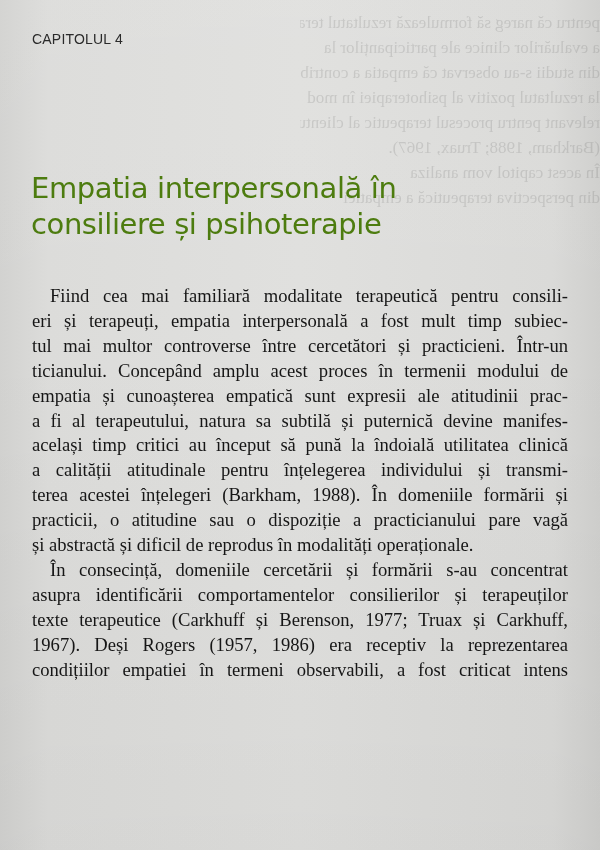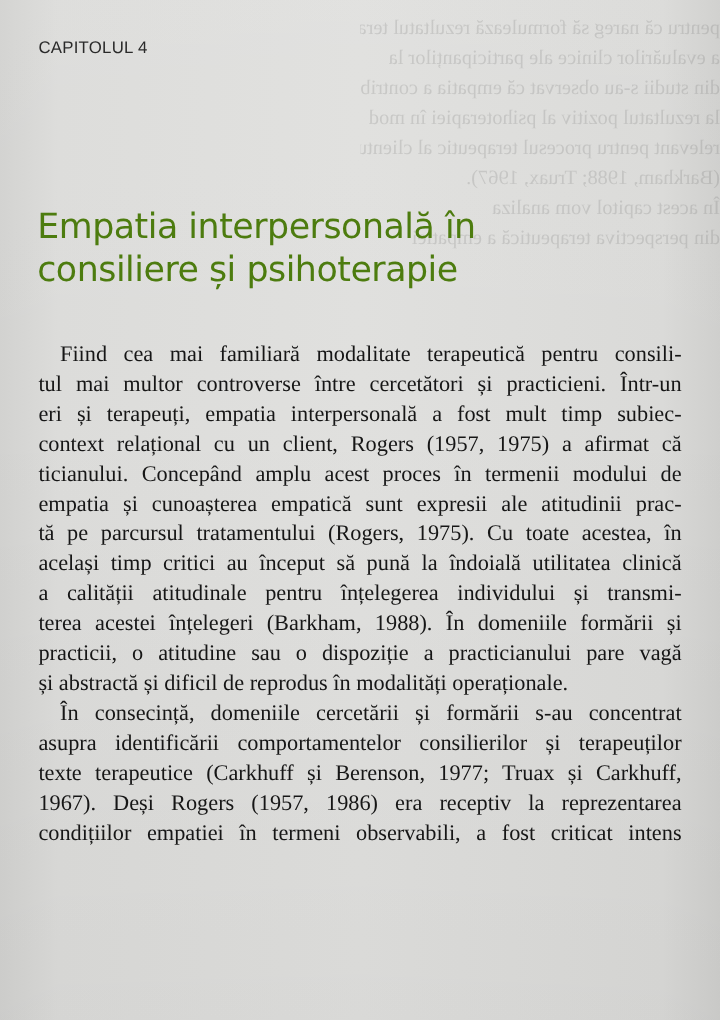--- a/index.html
+++ b/index.html
@@ -58,26 +58,25 @@
 <div class="running-head">CAPITOLUL 4</div>
 
 <h1 class="chapter-title">
   <span style="display:block">Empatia interpersonală în</span>
   <span style="display:block">consiliere și psihoterapie</span>
 </h1>
 
 <div class="body-text">
   <div>
     <span class="line indent">Fiind cea mai familiară modalitate terapeutică pentru consili-</span>
+    <span class="line">eri și terapeuți, empatia interpersonală a fost mult timp subiec-</span>
     <span class="line">tul mai multor controverse între cercetători și practicieni. Într-un</span>
-    <span class="line">eri și terapeuți, empatia interpersonală a fost mult timp subiec-</span>
-    <span class="line">context relațional cu un client, Rogers (1957, 1975) a afirmat că</span>
     <span class="line">ticianului. Concepând amplu acest proces în termenii modului de</span>
     <span class="line">empatia și cunoașterea empatică sunt expresii ale atitudinii prac-</span>
-    <span class="line">tă pe parcursul tratamentului (Rogers, 1975). Cu toate acestea, în</span>
+    <span class="line">a fi al terapeutului, natura sa subtilă și puternică devine manifes-</span>
     <span class="line">același timp critici au început să pună la îndoială utilitatea clinică</span>
     <span class="line">a calității atitudinale pentru înțelegerea individului și transmi-</span>
     <span class="line">terea acestei înțelegeri (Barkham, 1988). În domeniile formării și</span>
     <span class="line">practicii, o atitudine sau o dispoziție a practicianului pare vagă</span>
     <span class="line last">și abstractă și dificil de reprodus în modalități operaționale.</span>
   </div>
   <div>
     <span class="line indent">În consecință, domeniile cercetării și formării s-au concentrat</span>
     <span class="line">asupra identificării comportamentelor consilierilor și terapeuților</span>
     <span class="line">texte terapeutice (Carkhuff și Berenson, 1977; Truax și Carkhuff,</span>

